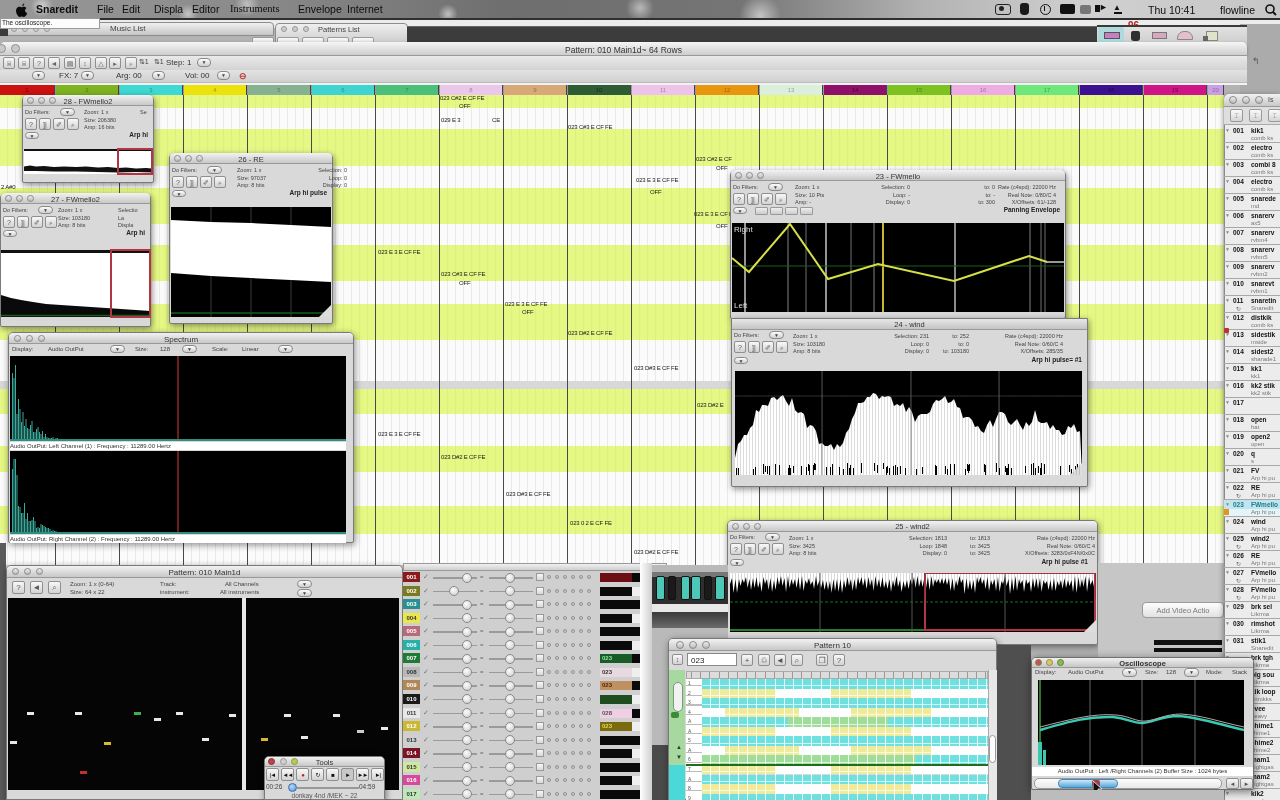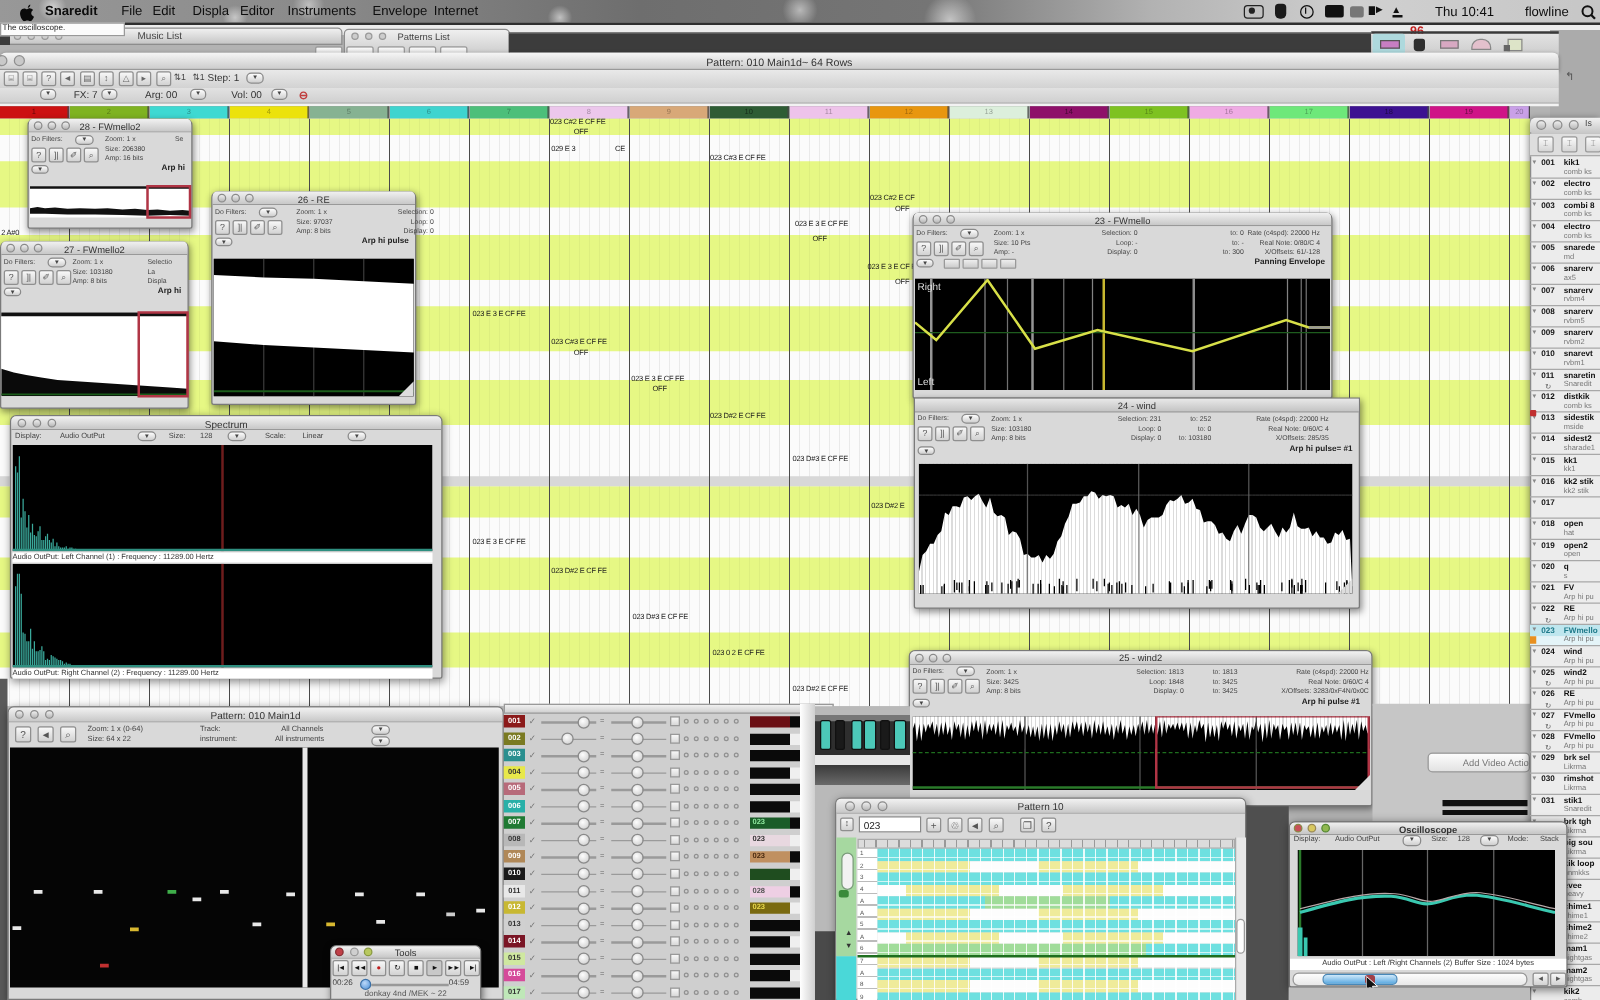--- a/index.html
+++ b/index.html
@@ -13,21 +13,21 @@
 <div class="a" style="left:0px;top:0px;width:1280px;height:20px;background:radial-gradient(circle 16px at 42px 6px,rgba(255,255,255,.55),rgba(255,255,255,0) 70%),radial-gradient(circle 14px at 188px 14px,rgba(255,255,255,.5),rgba(255,255,255,0) 70%),radial-gradient(circle 18px at 247px 4px,rgba(255,255,255,.45),rgba(255,255,255,0) 70%),radial-gradient(circle 14px at 448px 14px,rgba(255,255,255,.55),rgba(255,255,255,0) 70%),radial-gradient(circle 20px at 640px 8px,rgba(255,255,255,.5),rgba(255,255,255,0) 70%),radial-gradient(circle 30px at 760px 16px,rgba(255,255,255,.55),rgba(255,255,255,0) 70%),linear-gradient(90deg,#989898,#8a8a8a 20%,#6e6e6e 40%,#757575 58%,#b2b2b2 72%,#d0d0d0 85%,#c6c6c6);border-bottom:2px solid #2f2f2f;"></div>
 <svg class="a" style="left:16px;top:3px" width="12" height="14">
     <path d="M6.2,3.2 C6.2,1.8 7.2,0.8 8.2,0.5 C8.4,1.6 7.6,3 6.2,3.2 Z" fill="#0a0a0a"></path>
     <path d="M9.0,7.6 C9.0,5.9 10.4,5.1 10.5,5.0 C9.7,3.9 8.5,3.7 8.1,3.7 C7.0,3.6 6.1,4.3 5.6,4.3 C5.1,4.3 4.3,3.7 3.4,3.7 C2.3,3.7 1.2,4.4 0.6,5.4 C-0.6,7.5 0.3,10.6 1.5,12.3 C2.1,13.1 2.8,14 3.7,14 C4.5,13.9 4.9,13.4 5.9,13.4 C6.9,13.4 7.2,14 8.1,13.9 C9.0,13.9 9.6,13.1 10.2,12.3 C10.9,11.3 11.2,10.4 11.2,10.3 C11.2,10.3 9.0,9.5 9.0,7.6 Z" fill="#0a0a0a"></path>
   </svg>
 <div class="a" style="left:36px;top:3px;width:80px;height:12px;font-size:10.5px;color:#0d0d0d;font-weight:bold;">Snaredit</div>
 <div class="a" style="left:97px;top:3px;width:80px;height:12px;font-size:10.5px;color:#0d0d0d;">File</div>
 <div class="a" style="left:122px;top:3px;width:80px;height:12px;font-size:10.5px;color:#0d0d0d;">Edit</div>
 <div class="a" style="left:154px;top:3px;width:80px;height:12px;font-size:10.5px;color:#0d0d0d;">Displa</div>
 <div class="a" style="left:192px;top:3px;width:80px;height:12px;font-size:10.5px;color:#0d0d0d;">Editor</div>
-<div class="a" style="left:230px;top:3px;width:80px;height:12px;font-size:10.5px;color:#0d0d0d;">Instruments</div>
+<div class="a" style="left:230px;top:3px;width:80px;height:12px;font-size:10.5px;color:#0d0d0d;font-family:Liberation Serif, serif;">Instruments</div>
 <div class="a" style="left:298px;top:3px;width:80px;height:12px;font-size:10.5px;color:#0d0d0d;">Envelope</div>
 <div class="a" style="left:347px;top:3px;width:80px;height:12px;font-size:10.5px;color:#0d0d0d;">Internet</div>
 <div class="a" style="left:995px;top:4px;width:16px;height:11px;border:1.5px solid #222;border-radius:3px"></div>
 <div class="a" style="left:999px;top:6px;width:5px;height:5px;background:#222;border-radius:50%"></div>
 <div class="a" style="left:1020px;top:3px;width:9px;height:12px;background:#1a1a1a;border-radius:3px 3px 4px 4px"></div>
 <div class="a" style="left:1040px;top:4px;width:11px;height:11px;border:1.5px solid #111;border-radius:50%"></div>
 <div class="a" style="left:1044px;top:6px;width:3px;height:5px;border-left:1.5px solid #111"></div>
 <div class="a" style="left:1060px;top:4px;width:15px;height:10px;background:#111;border-radius:2px"></div>
 <div class="a" style="left:1080px;top:5px;width:11px;height:9px;background:#777;border-radius:2px"></div>
 <div class="a" style="left:1095px;top:5px;width:5px;height:7px;background:#111"></div>
@@ -893,21 +893,21 @@
 <div class="a" style="left:702px;top:774.5px;width:286px;height:9.549999999999955px;background:#6ee0e0"></div>
 <div class="a" style="left:702px;top:784.05px;width:286px;height:9.549999999999955px;background:linear-gradient(90deg,#efeb9a 0 26%,#fdfdfd 26% 45%,#efeb9a 45% 73%,#fdfdfd 73%)"></div>
 <div class="a" style="left:702px;top:793.6px;width:286px;height:6.399999999999977px;background:#6ee0e0"></div>
 <div class="a" style="left:702px;top:803.15px;width:286px;height:-3.1499999999999773px;background:linear-gradient(90deg,#fdfdfd 0 8%,#efeb9a 8% 34%,#fdfdfd 34% 52%,#efeb9a 52% 80%,#fdfdfd 80%)"></div>
 <div class="a" style="left:702px;top:679px;width:286px;height:121px;background:repeating-linear-gradient(90deg,transparent 0 8.2px,#ffffffdd 8.2px 9.2px),repeating-linear-gradient(0deg,transparent 0 8.55px,#ffffffaa 8.55px 9.55px)"></div>
 <div class="a" style="left:686px;top:764px;width:302px;height:2px;background:#1e6e1e"></div>
 <div class="a" style="left:988px;top:670px;width:9px;height:130px;background:#e8e8e8;border-left:1px solid #aaa"></div>
 <div class="a" style="left:989px;top:735px;width:7px;height:28px;background:#fdfdfd;border:1px solid #999;border-radius:4px"></div>
 <div class="a" style="left:997px;top:645px;width:34px;height:155px;background:#4f4f4f"></div>
 <div class="a" style="left:1098px;top:563px;width:126px;height:94px;background:#c6c6c6"></div>
-<div class="a" style="left:1142px;top:602px;width:82px;height:16px;background:linear-gradient(#fdfdfd,#e2e2e2);border:1px solid #9a9a9a;border-radius:4px;font-size:7.5px;color:#777;text-align:right;line-height:15px">Add Video Actio</div>
+<div class="a" style="left:1142px;top:602px;width:82px;height:16px;background:linear-gradient(#fdfdfd,#e2e2e2);border:1px solid #9a9a9a;border-radius:4px;font-size:7.5px;color:#777;text-align:center;line-height:15px">Add Video Actio</div>
 <div class="a" style="left:1154px;top:640px;width:68px;height:5px;background:#111"></div>
 <div class="a" style="left:1154px;top:648px;width:68px;height:4px;background:#111"></div>
 <div class="a" style="left:1224px;top:94px;width:56px;height:706px;background:#ececec;border-left:1px solid #8a8a8a;border-top:1px solid #8a8a8a;border-radius:5px 0 0 0;box-shadow:-1px 1px 5px rgba(0,0,0,.35)"></div>
 <div class="a" style="left:1224px;top:94px;width:56px;height:13px;background:linear-gradient(#f2f2f2,#c8c8c8);border-bottom:1px solid #999;border-radius:5px 0 0 0"></div>
 <div class="a" style="left:1229px;top:96px;width:8px;height:8px;border-radius:50%;background:linear-gradient(#eee,#b9b9b9);border:1px solid #8a8a8a"></div>
 <div class="a" style="left:1242px;top:96px;width:8px;height:8px;border-radius:50%;background:linear-gradient(#eee,#b9b9b9);border:1px solid #8a8a8a"></div>
 <div class="a" style="left:1255px;top:96px;width:8px;height:8px;border-radius:50%;background:linear-gradient(#eee,#b9b9b9);border:1px solid #8a8a8a"></div>
 <div class="a" style="left:1268px;top:96px;width:12px;height:9px;font-size:7px;color:#444">Is</div>
 <div class="a" style="left:1224px;top:107px;width:56px;height:18px;background:#dedede;border-bottom:1px solid #aaa"></div>
 <div class="a" style="left:1230px;top:109px;width:13px;height:13px;background:linear-gradient(#fafafa,#d5d5d5);border:1px solid #999;border-radius:2px;font-size:7px;color:#777;text-align:center;line-height:12px">⌶</div>

